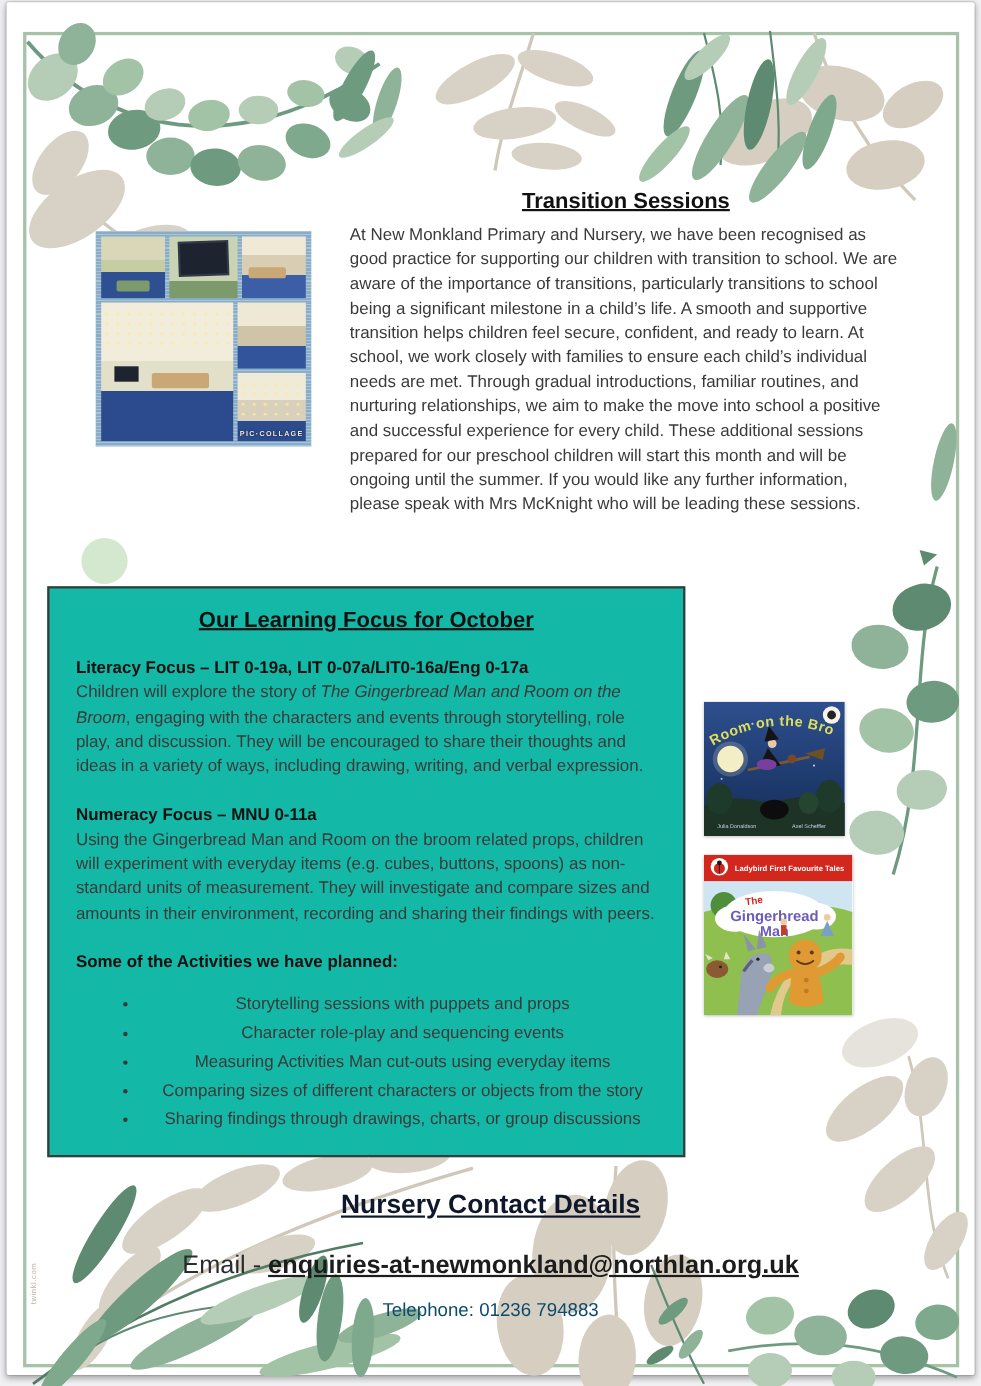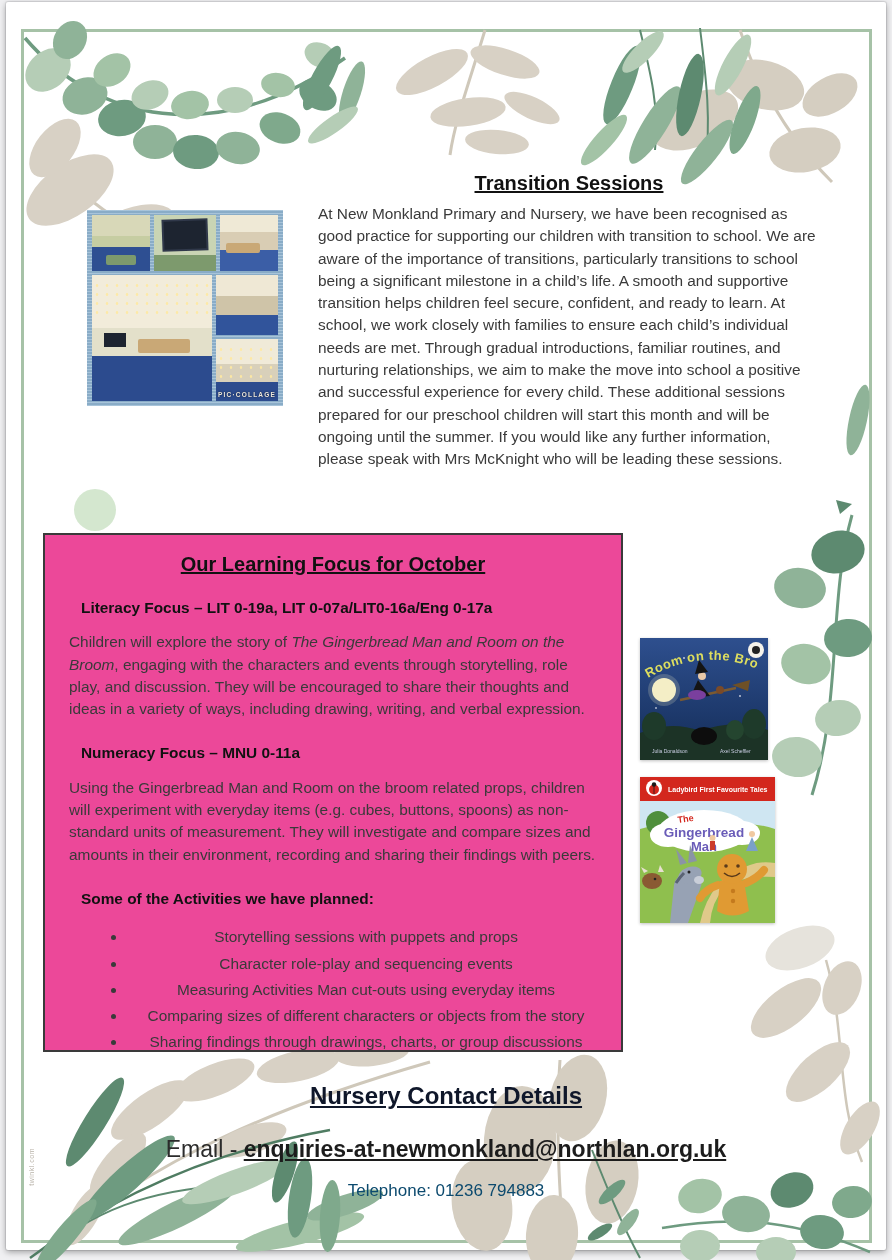--- a/index.html
+++ b/index.html
@@ -33,25 +33,25 @@
   .ph4 .tv{position:absolute;left:12px;top:58px;width:22px;height:14px;background:#1d2430;}
   .ph4 .fur{position:absolute;left:46px;top:64px;width:52px;height:14px;background:#c9a876;border-radius:2px;}
   .ph5{left:129px;top:65px;width:62px;height:60px;background:linear-gradient(180deg,#efe8d5 0 35%,#cfc4a8 35% 66%,#31549b 66% 100%);}
   .ph6{left:129px;top:129px;width:62px;height:62px;background:linear-gradient(180deg,#f0ead8 0 40%,#d8d0ba 40% 70%,#2c4b8e 70% 100%);}
   .lights{position:absolute;left:0;top:6px;width:100%;height:34px;
           background-image:radial-gradient(circle,#ffe9a0 1px,transparent 1.6px);background-size:10px 9px;opacity:.9;}
   .pic-collage{position:absolute;right:7px;bottom:8px;color:#ece6da;font-size:6.5px;font-weight:bold;
                letter-spacing:1.2px;text-shadow:0 0 2px rgba(0,0,0,.65);}
 
   
-  .focus-box{left:43px;top:533px;width:580px;height:519px;border:2px solid #3a3a3a;background:#ec4899;
+  .focus-box{left:43px;top:533px;width:580px;height:519px;border:2px solid #3a3a3a;background:#14b8a6;
              box-sizing:border-box;padding:12px 24px 0 24px;}
   .focus-box h2{margin:4px 0 20px 0;font-size:20px;line-height:26px;text-align:center;color:#111;
                 font-weight:bold;text-decoration:underline;}
-  .focus-box h3{margin:12px;font-size:15.4px;line-height:22.3px;color:#111;font-weight:bold;}
+  .focus-box h3{margin:0;font-size:15.4px;line-height:22.3px;color:#111;font-weight:bold;}
   .focus-box p{margin:0 0 22px 0;font-size:15.4px;line-height:22.3px;}
   .focus-box ul{margin:14px 0 0 58px;padding:0;}
   .focus-box li{font-size:15.4px;line-height:26.3px;padding-left:8px;text-align:center;}
 
   
   .book{position:absolute;box-shadow:0 1px 3px rgba(0,0,0,.25);}
   .book-rotb{left:640px;top:638px;width:128px;height:122px;}
   .book-gbm{left:640px;top:777px;width:135px;height:146px;}
 
   

